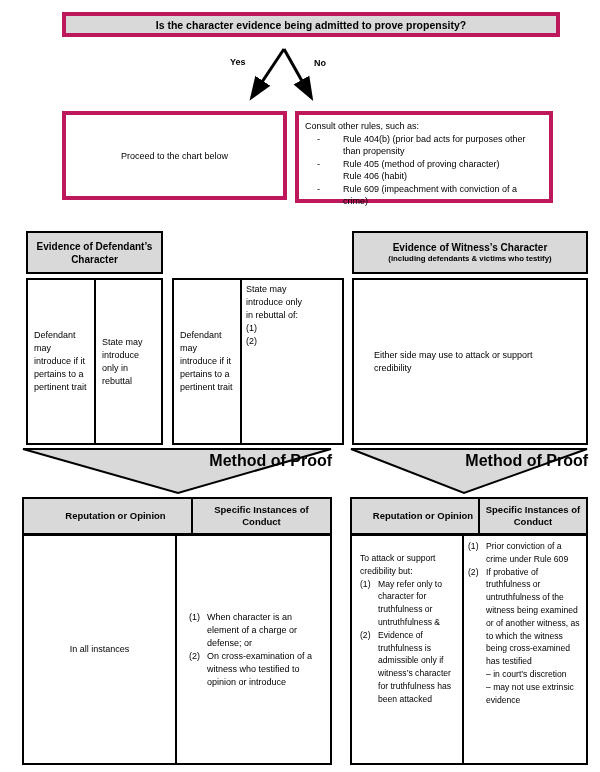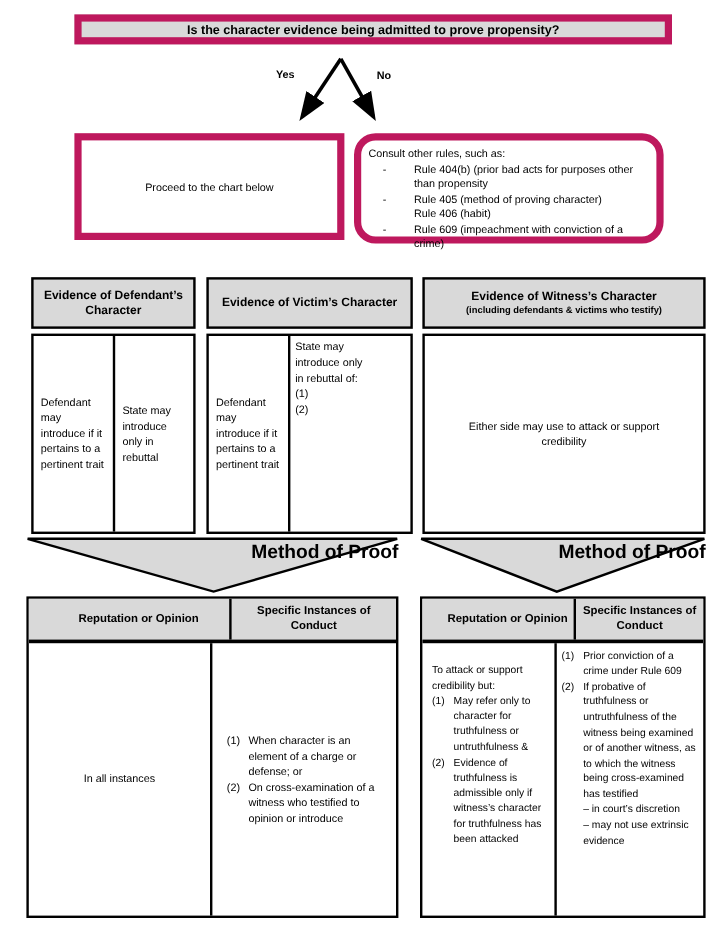--- a/index.html
+++ b/index.html
@@ -3,31 +3,31 @@
 <meta charset="utf-8">
 <style>
   * { box-sizing: border-box; margin: 0; padding: 0; }
   html, body { background: #ffffff; }
   body {
     width: 600px; height: 772px;
     font-family: "Liberation Sans", sans-serif;
     color: #000;
   }
   .canvas { position: relative; width: 600px; height: 772px; background: #fff; overflow: hidden; }
-  .box { position: absolute; border: 6px solid #be185d; background: #fff; }
+  .box { position: absolute; border: 4px solid #be185d; background: #fff; }
   .gray { background: #d9d9d9; }
   .center { display: flex; align-items: center; justify-content: center; text-align: center; }
 
   .question-box { left: 62px; top: 12px; width: 498px; height: 25px; font-size: 10.5px; font-weight: bold; }
   .branch-label { position: absolute; font-size: 9px; font-weight: bold; }
   .label-yes { left: 230px; top: 57px; }
   .label-no  { left: 314px; top: 58px; }
 
   .proceed-box { left: 62px; top: 111px; width: 225px; height: 89px; font-size: 9px; }
-  .consult-box { left: 295px; top: 111px; width: 258px; height: 92px; font-size: 9px; line-height: 12.5px; padding: 5px 6px; border-radius: 18px; }
+  .consult-box { left: 295px; top: 111px; width: 258px; height: 92px; font-size: 9px; line-height: 12.5px; padding: 5px 6px; }
   .consult-item { display: flex; padding-left: 12px; }
   .consult-item .dash { width: 26px; flex: 0 0 26px; }
   .consult-item .txt { flex: 1; }
 
   .sec-header { position: absolute; border: 2px solid #000; background: #d9d9d9; display: flex; flex-direction: column; align-items: center; justify-content: center; text-align: center; font-weight: bold; }
   .sec-title { font-size: 10px; line-height: 13px; }
   .sec-subtitle { font-size: 7.8px; line-height: 10px; }
   .sec-body { position: absolute; border: 2px solid #000; background: #fff; display: flex; font-size: 9px; line-height: 13px; }
   .cell { height: 100%; }
   .cell-divided { border-right: 2px solid #000; }
@@ -37,21 +37,21 @@
   .body-defendant{ left: 26px;  top: 278px; width: 137px; height: 167px; }
   .body-defendant .c1 { width: 68px; }
   .body-defendant .c2 { width: 65px; }
 
   .hdr-victim { left: 172px; top: 231px; width: 172px; height: 43px; }
   .body-victim{ left: 172px; top: 278px; width: 172px; height: 167px; }
   .body-victim .c1 { width: 68px; }
   .body-victim .c2 { width: 82px; padding: 3px 18px 2px 4px; }
 
   .hdr-witness { left: 352px; top: 231px; width: 236px; height: 43px; }
-  .body-witness{ left: 352px; top: 278px; width: 236px; height: 167px; align-items: center; justify-content: center; text-align: center; padding: 20px; }
+  .body-witness{ left: 352px; top: 278px; width: 236px; height: 167px; align-items: center; justify-content: center; padding: 20px; }
 
   .li { display: flex; }
   .li .num { flex: 0 0 18px; width: 18px; }
   .li .txt { flex: 1; white-space: pre-line; }
 
   .method-label { position: absolute; top: 452px; font-weight: bold; font-size: 16px; text-align: right; }
   .method-left  { left: 22px;  width: 310px; }
   .method-right { left: 352px; width: 236px; }
 
   .btable { position: absolute; border: 2px solid #000; background: #fff; display: flex; flex-direction: column; }
@@ -128,23 +128,20 @@
   </div>
 
   <div class="sec-header hdr-defendant">
     <span class="sec-title">Evidence of Defendant’s Character</span>
   </div>
   <div class="sec-body body-defendant">
     <div class="cell cell-divided vcenter-pad c1">Defendant may introduce if it pertains to a pertinent trait</div>
     <div class="cell vcenter-pad c2">State may introduce only in rebuttal</div>
   </div>
 
-  <div class="sec-header hdr-victim">
-    <span class="sec-title">Evidence of Victim’s Character</span>
-  </div>
   <div class="sec-body body-victim">
     <div class="cell cell-divided vcenter-pad c1">Defendant may introduce if it pertains to a pertinent trait</div>
     <div class="cell c2">
       <div>State may introduce only in rebuttal of:</div>
       <div class="li">
         <span class="num">(1)</span>
       </div>
       <div class="li">
         <span class="num">(2)</span>
       </div>

